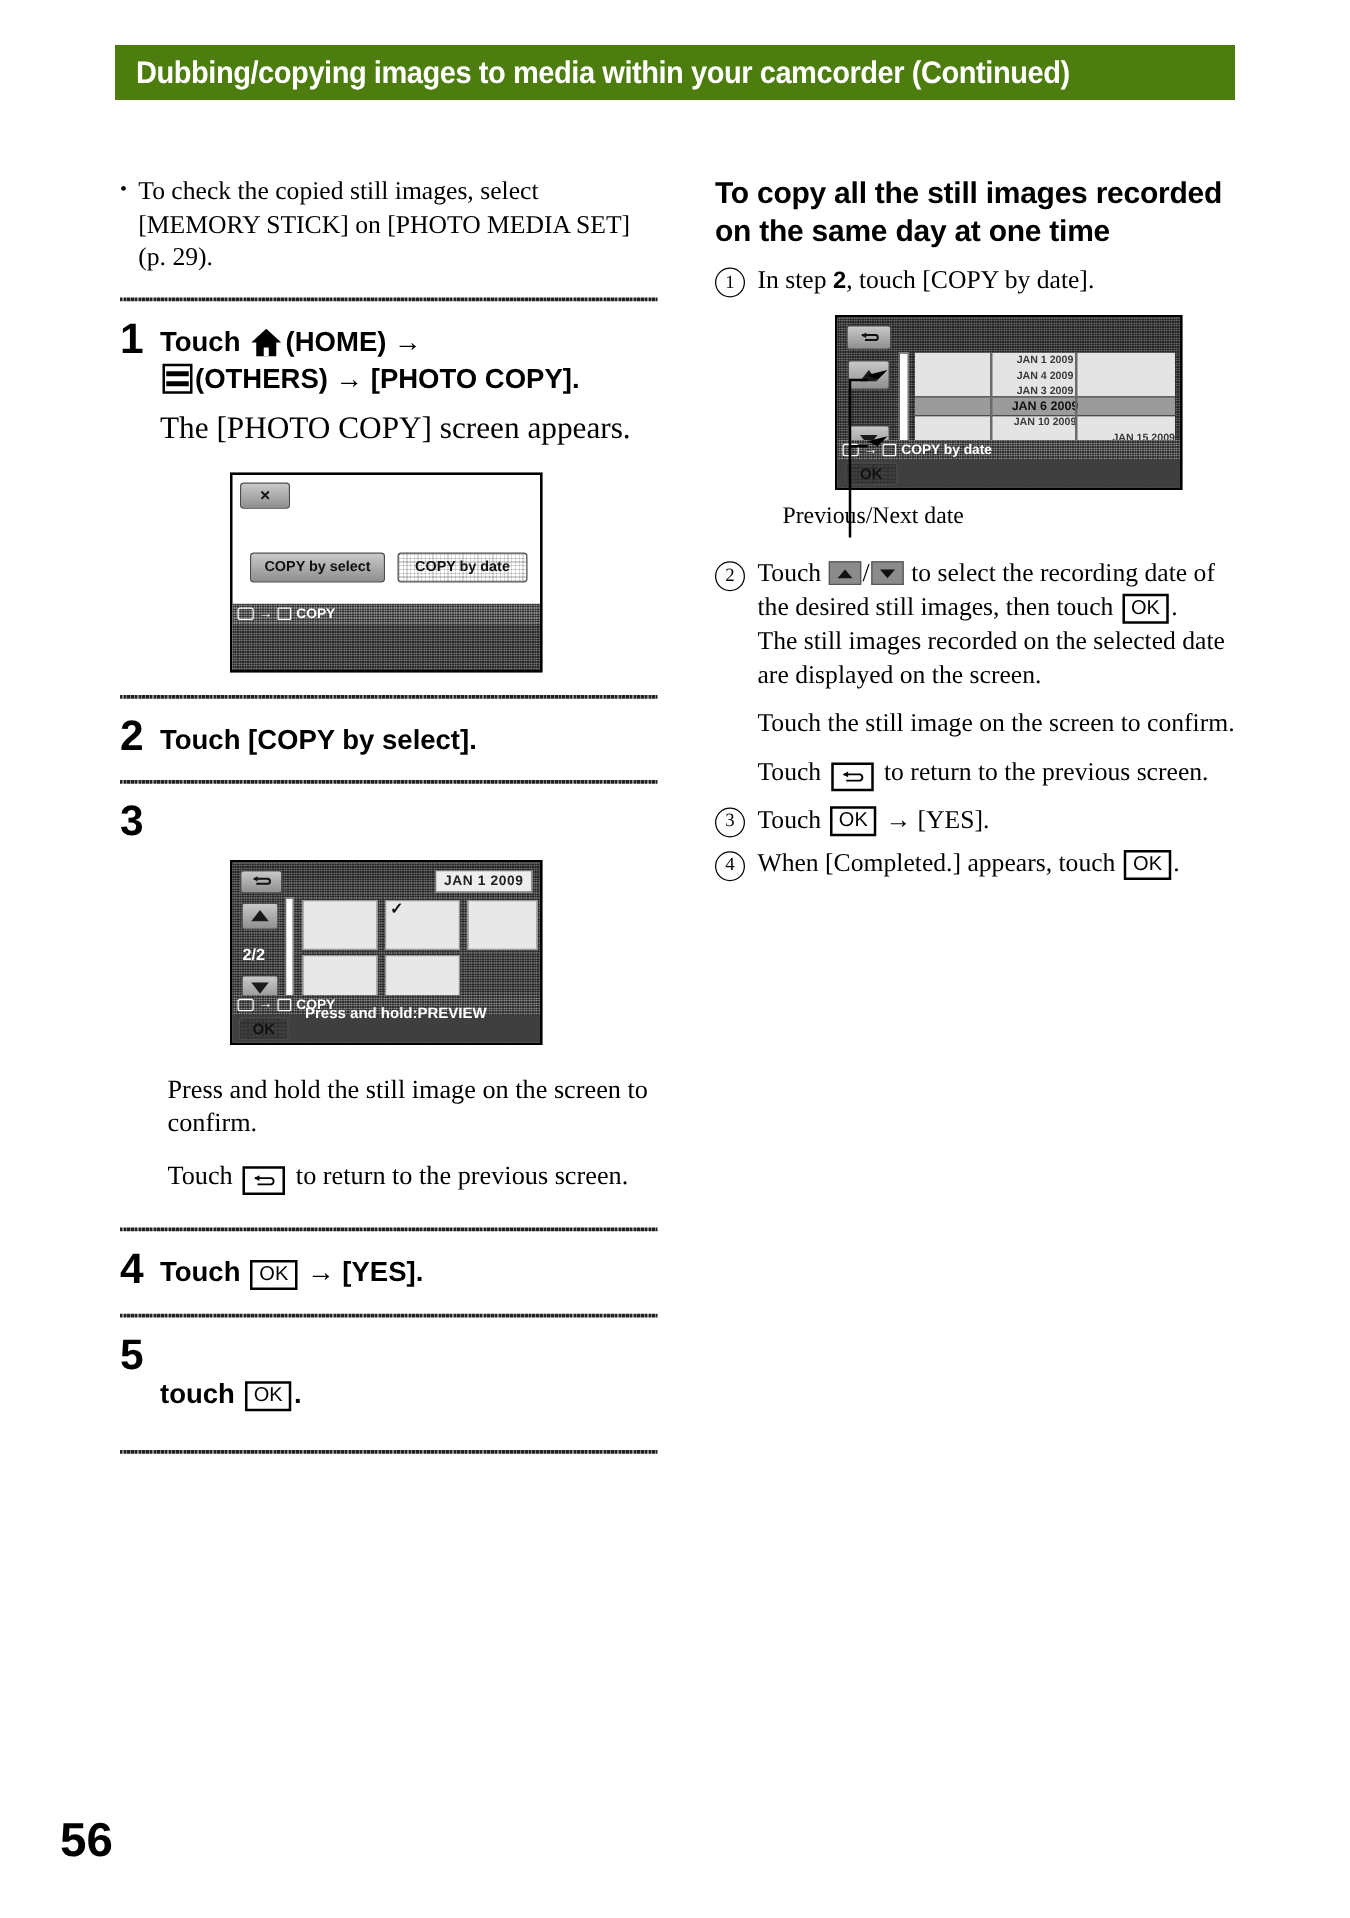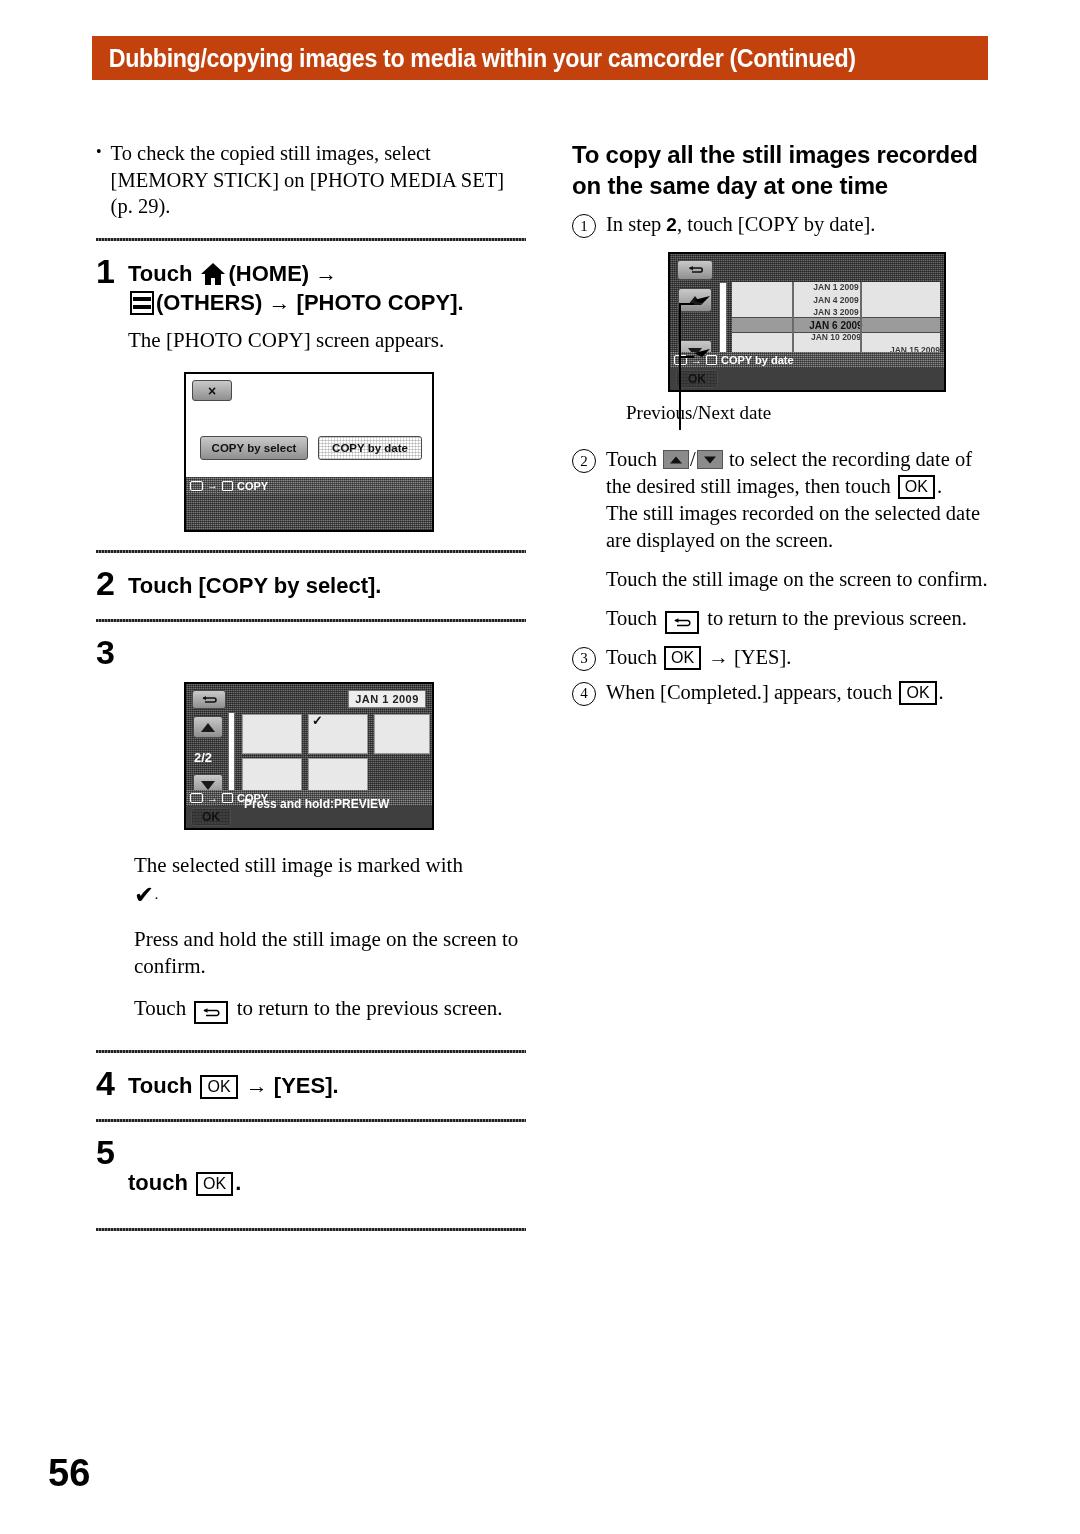--- a/index.html
+++ b/index.html
@@ -11,21 +11,21 @@
     color: #000;
     position: relative;
     overflow: hidden;
   }
 
   
   .page-header {
     position: absolute;
     left: 92px; top: 36px;
     width: 896px; height: 44px;
-    background: #c2410c;
+    background: #4d7c0f;
     display: flex; align-items: center;
   }
   .page-header .title {
     color: #fff;
     font-family: "Liberation Sans", sans-serif;
     font-weight: bold;
     font-size: 25px;
     letter-spacing: -0.4px;
     padding-left: 18px;
     transform: scaleX(0.93);
@@ -82,21 +82,21 @@
     font-weight: bold; font-size: 34px;
     line-height: 0.95; width: 32px; flex: none;
   }
   .step .body {
     font-family: "Liberation Sans", sans-serif;
     font-weight: bold; font-size: 22px;
     line-height: 1.30; padding-top: 5px;
   }
   .step .body .serif-sub {
     font-family: "Liberation Serif", serif;
-    font-weight: normal; font-size: 21px;
+    font-weight: normal; font-size: 25px;
     display: block; margin-top: 10px;
   }
 
   
   .ok-key {
     display: inline-flex; align-items: center; justify-content: center;
     border: 2px solid #000; padding: 0 5px;
     font-family: "Liberation Sans", sans-serif;
     font-weight: normal; font-size: 16px;
     line-height: 1.25; vertical-align: 1px; margin: 0 2px;
@@ -348,24 +348,20 @@
     </div>
 
     <div style="position:absolute; left:0; right:0; bottom:0; height:22px; background:#3f3f3f;"></div>
     <div class="btn3d hatch-light" style="left:5px; bottom:2px; width:40px; height:18px; font-size:12px;">
       <span>OK</span>
     </div>
     <div style="position:absolute; left:58px; bottom:17px; color:#fff; font-family:'Liberation Sans',sans-serif; font-weight:bold; font-size:12px;">Press and hold:PREVIEW</div>
   </div>
 
   <div style="margin:22px 0 0 38px; font-size:21px; line-height:1.32;">
-    <div>
-      <span>The selected still image is marked with</span><br>
-      <span class="checkmark">✔</span><span style="font-size:15px;">·</span>
-    </div>
     <div style="margin-top:14px;">Press and hold the still image on the screen to confirm.</div>
     <div style="margin-top:14px;">
       <span>Touch</span>
       <span class="ret-key">
         <svg width="22" height="13" viewBox="0 0 22 13">
           <path d="M4 4.5 H17 A2.6 2.6 0 0 1 17 9.5 H6" stroke="#000" stroke-width="1.5" fill="none"></path>
           <path d="M7.5 2.2 L3.2 4.6 L7.5 6.8 Z" fill="#000"></path>
         </svg>
       </span>
       <span>to return to the previous screen.</span>

